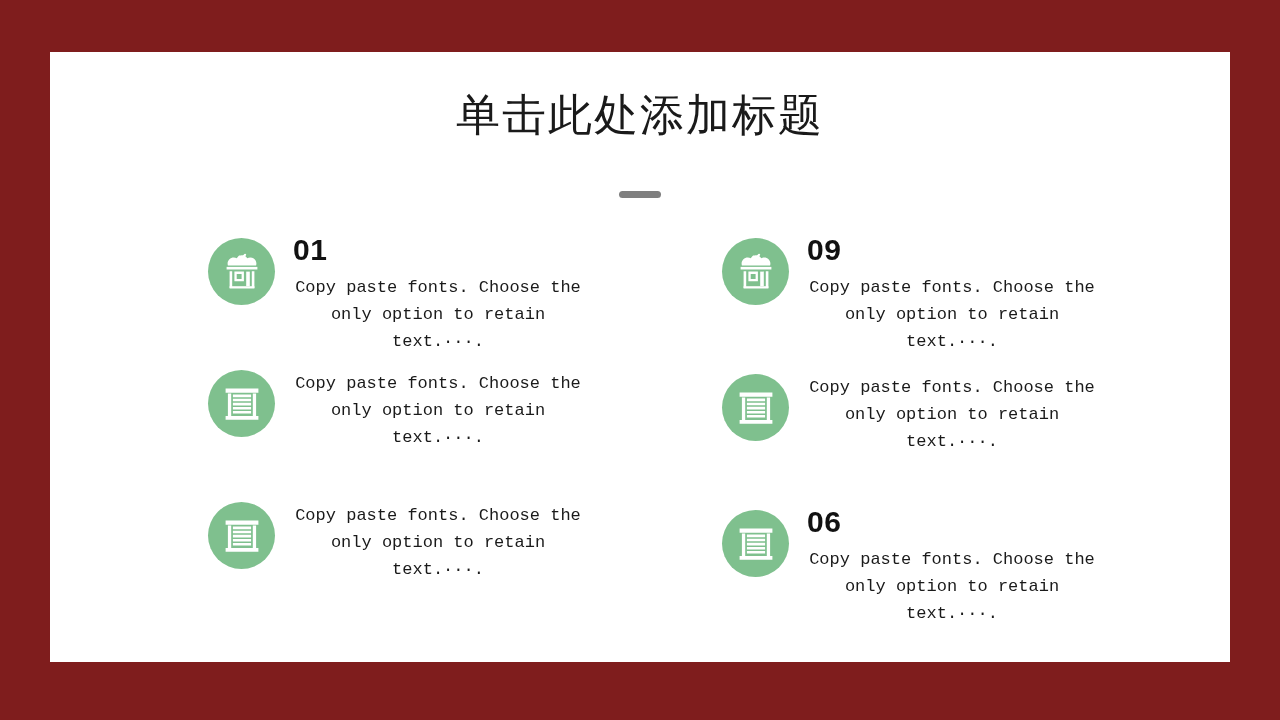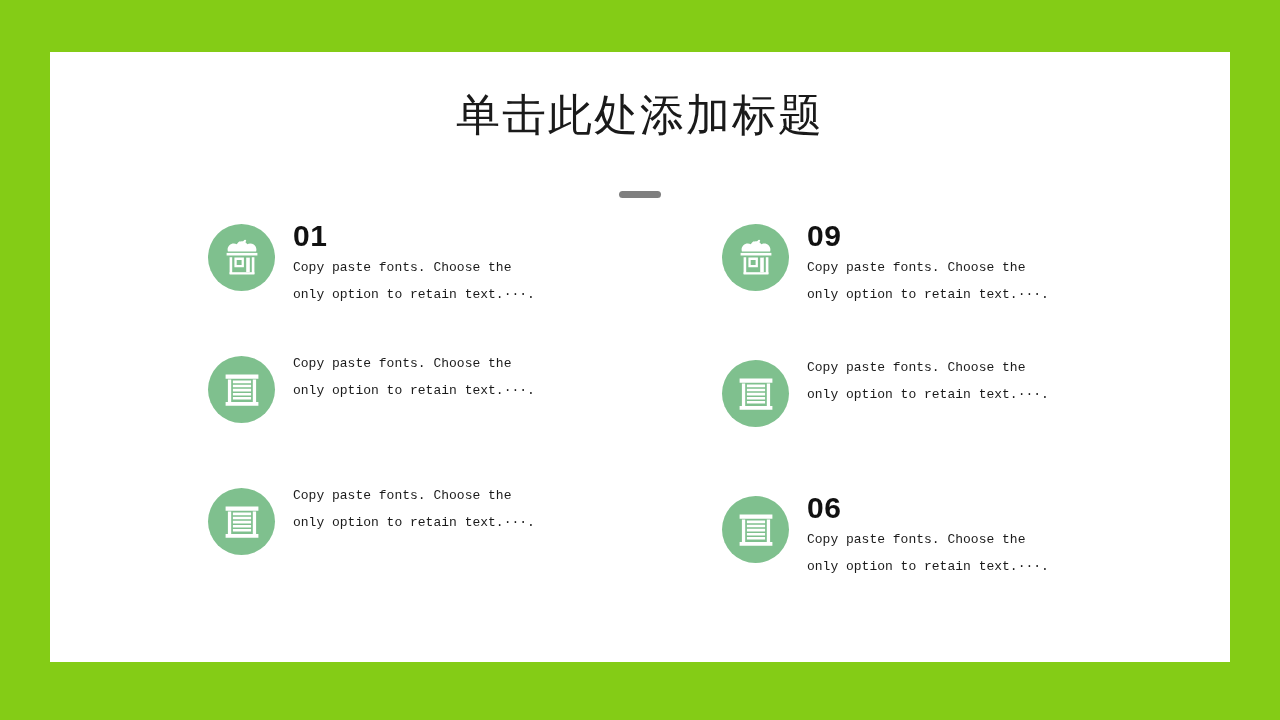--- a/index.html
+++ b/index.html
@@ -11,21 +11,21 @@
     height: 720px;
     overflow: hidden;
     background: #8bc49a;
     font-family: "Liberation Sans", sans-serif;
   }
 
   .slide {
     position: relative;
     width: 1280px;
     height: 720px;
-    background: #84cc16;
+    background: #7f1d1d;
   }
 
   .card {
     position: absolute;
     left: 50px;
     top: 52px;
     width: 1180px;
     height: 610px;
     background: #ffffff;
   }
@@ -51,21 +51,21 @@
     top: 139px;
     width: 42px;
     height: 7px;
     border-radius: 4px;
     background: #7f7f7f;
   }
 
   .grid {
     position: absolute;
     left: 0;
-    top: 172px;
+    top: 186px;
     width: 1180px;
     height: 420px;
   }
 
   .col {
     position: absolute;
     top: 0;
     width: 500px;
   }
   .col-left  { left: 158px; }
@@ -104,26 +104,28 @@
   .item-number {
     font-family: "Liberation Sans", sans-serif;
     font-size: 30px;
     line-height: 36px;
     font-weight: bold;
     color: #111111;
     letter-spacing: 0.5px;
   }
 
   .item-desc {
+    margin-top: 6px;
     font-family: "Liberation Mono", "DejaVu Sans Mono", monospace;
-    font-size: 13px;
+    font-size: 17px;
     line-height: 27px;
     color: #1a1a1a;
     width: 290px;
     white-space: pre-line;
+    text-align: center;
   }
 </style>
 </head>
 <body>
 
 <div class="slide">
   <div class="card">
 
     <div class="title">单击此处添加标题</div>
 

